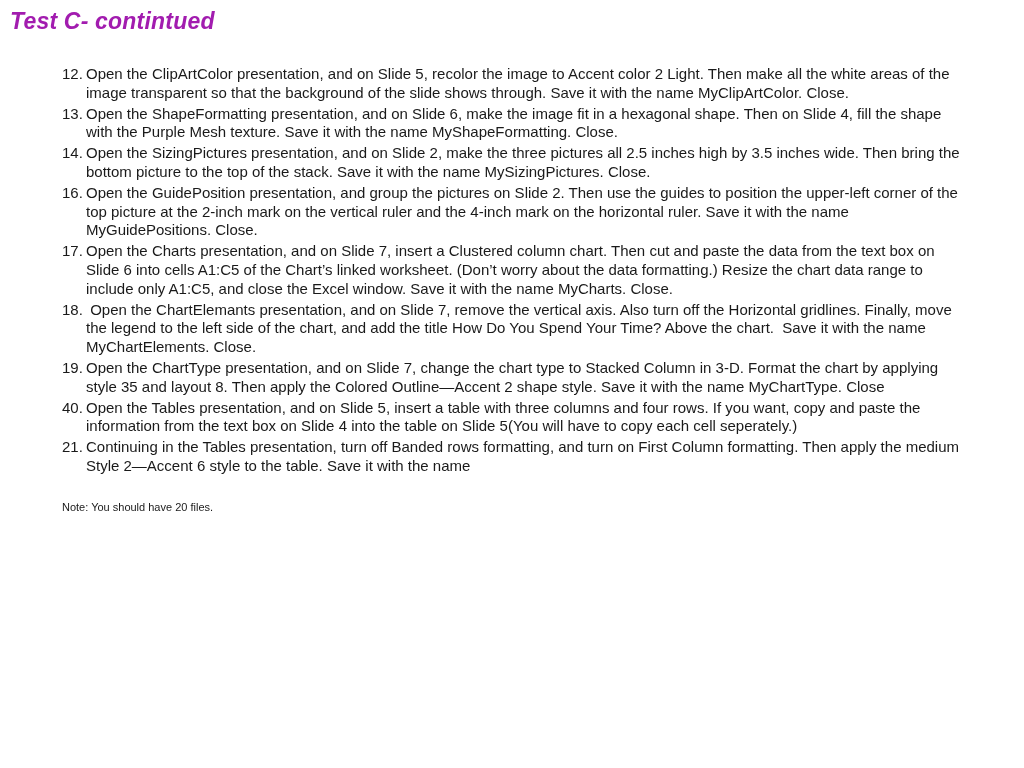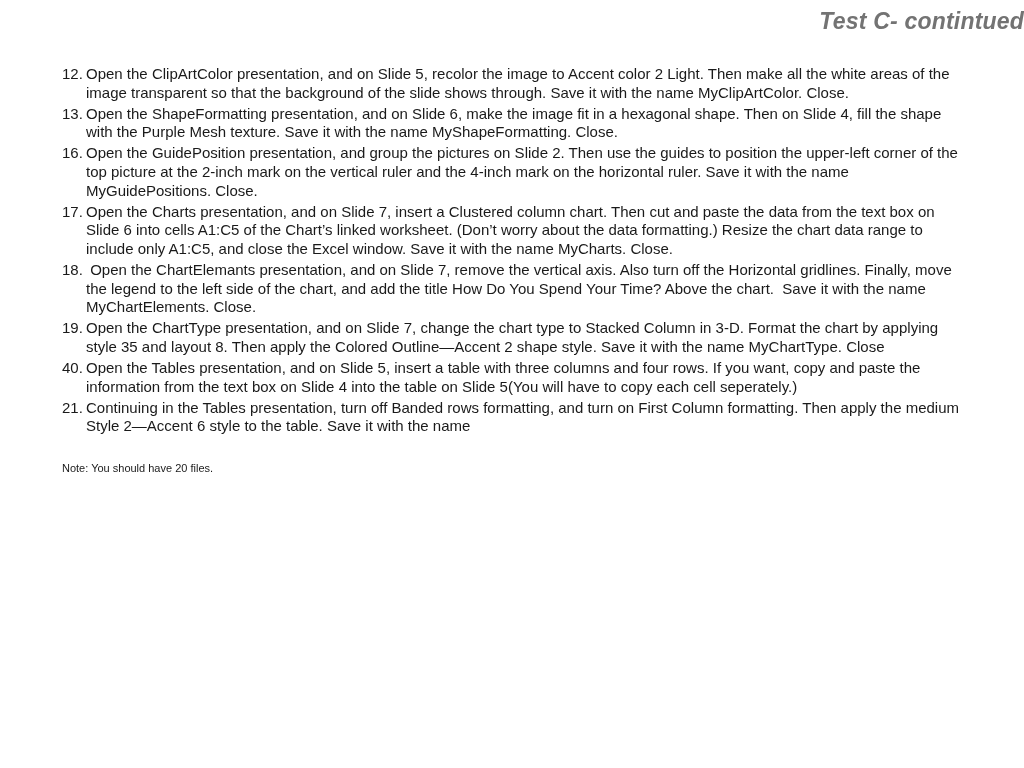--- a/index.html
+++ b/index.html
@@ -19,23 +19,22 @@
     width: 1024px;
     height: 768px;
     background: #ffffff;
   }
   .title {
     font-style: italic;
     font-weight: 600;
     font-size: 23px;
     line-height: 26px;
     margin: 8px 0 0 10px;
-    color: #737373;
+    color: #a21caf;
     letter-spacing: 0.2px;
-    text-align: right;
   }
   .instructions {
     list-style: none;
     margin: 31px 0 16px 62px;
     padding: 0;
     width: 901px;
   }
   .item {
     display: flex;
     font-size: 15px;
@@ -65,20 +64,24 @@
   <li class="item">
     <span class="num">12.</span>
     <span class="txt">Open the ClipArtColor presentation, and on Slide 5, recolor the image to Accent color 2 Light. Then make all the white areas of the image transparent so that the background of the slide shows through. Save it with the name MyClipArtColor. Close.</span>
   </li>
 
   <li class="item">
     <span class="num">13.</span>
     <span class="txt">Open the ShapeFormatting presentation, and on Slide 6, make the image fit in a hexagonal shape. Then on Slide 4, fill the shape with the Purple Mesh texture. Save it with the name MyShapeFormatting. Close.</span>
   </li>
 
+  <li class="item">
+    <span class="num">14.</span>
+    <span class="txt">Open the SizingPictures presentation, and on Slide 2, make the three pictures all 2.5 inches high by 3.5 inches wide. Then bring the bottom picture to the top of the stack. Save it with the name MySizingPictures. Close.</span>
+  </li>
 
 
   <li class="item">
     <span class="num">16.</span>
     <span class="txt">Open the GuidePosition presentation, and group the pictures on Slide 2. Then use the guides to position the upper-left corner of the top picture at the 2-inch mark on the vertical ruler and the 4-inch mark on the horizontal ruler. Save it with the name MyGuidePositions. Close.</span>
   </li>
 
   <li class="item">
     <span class="num">17.</span>
     <span class="txt">Open the Charts presentation, and on Slide 7, insert a Clustered column chart. Then cut and paste the data from the text box on Slide 6 into cells A1:C5 of the Chart’s linked worksheet. (Don’t worry about the data formatting.) Resize the chart data range to include only A1:C5, and close the Excel window. Save it with the name MyCharts. Close.</span>

